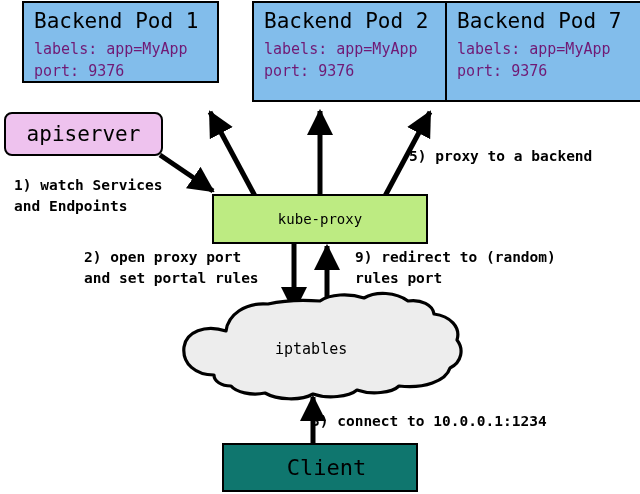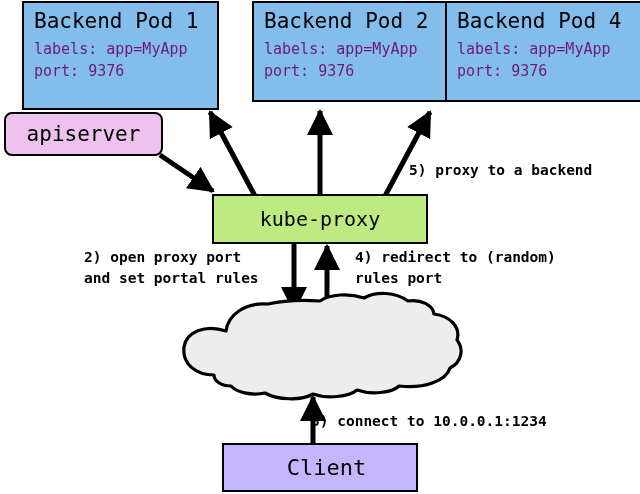--- a/index.html
+++ b/index.html
@@ -70,27 +70,27 @@
   #apiserver .node-title {
     font-size: 21px;
     line-height: 26px;
   }
 
   
   #kube-proxy {
     background: #bdeb82;
   }
   #kube-proxy .node-title {
-    font-size: 20px;
+    font-size: 14px;
     line-height: 28px;
   }
 
   
   #client {
-    background: #c4b5fd;
+    background: #0f766e;
     padding-left: 13px;
   }
   #client .node-title {
     font-size: 22px;
     line-height: 28px;
   }
 
   
   .cloud-label {
     position: absolute;
@@ -164,63 +164,68 @@
                C 424 389 446 381 450 368
                C 462 362 464 349 457 340
                C 461 327 450 316 434 314
                C 433 305 421 299 408 301
                C 396 292 376 291 364 298
                C 349 293 330 294 320 301
                C 308 300 290 299 268 304 Z" fill="#ededed" stroke="#000000" stroke-width="3.2" stroke-linejoin="round"></path>
     </g>
   </svg>
 
-  <div class="node pod" id="pod-1" style="left:22px; top:1px; width:197px; height:109px;">
+  <div class="node pod" id="pod-1" style="left:22px; top:1px; width:197px; height:82px;">
     <div class="node-title">Backend Pod 1</div>
     <div class="node-line">labels: app=MyApp</div>
     <div class="node-line">port: 9376</div>
   </div>
 
   <div class="node pod" id="pod-2" style="left:234px; top:1px; width:197px; height:101px;margin-left:18px;">
     <div class="node-title">Backend Pod 2</div>
     <div class="node-line">labels: app=MyApp</div>
     <div class="node-line">port: 9376</div>
   </div>
 
   <div class="node pod" id="pod-3" style="left:445px; top:1px; width:197px; height:101px;">
-    <div class="node-title">Backend Pod 4</div>
+    <div class="node-title">Backend Pod 7</div>
     <div class="node-line">labels: app=MyApp</div>
     <div class="node-line">port: 9376</div>
   </div>
 
   <div class="node" id="apiserver" style="left:4px; top:112px; width:159px; height:44px;border-radius:8px;">
     <div class="node-title">apiserver</div>
   </div>
 
   <div class="node" id="kube-proxy" style="left:212px; top:194px; width:216px; height:50px;">
     <div class="node-title">kube-proxy</div>
   </div>
 
   <div class="node" id="client" style="left:222px; top:443px; width:196px; height:49px;">
     <div class="node-title">Client</div>
   </div>
 
-
+  <div class="cloud-label" style="left:275px; top:340px;">iptables</div>
+
+  <div class="edge-label" style="left:14px; top:175px;">
+    <div>1) watch Services</div>
+    <div>and Endpoints</div>
+  </div>
 
   <div class="edge-label" style="left:68px; top:247px;margin-left:16px;">
     <div>2) open proxy port</div>
     <div>and set portal rules</div>
   </div>
 
   <div class="edge-label" style="left:311px; top:411px;">
     <div>3) connect to 10.0.0.1:1234</div>
   </div>
 
   <div class="edge-label" style="left:355px; top:247px;">
-    <div>4) redirect to (random)</div>
+    <div>9) redirect to (random)</div>
     <div>rules port</div>
   </div>
 
-  <div class="edge-label" style="left:409px; top:160px;">
+  <div class="edge-label" style="left:409px; top:146px;">
     <div>5) proxy to a backend</div>
   </div>
 
 </div>
 
 </body></html>

